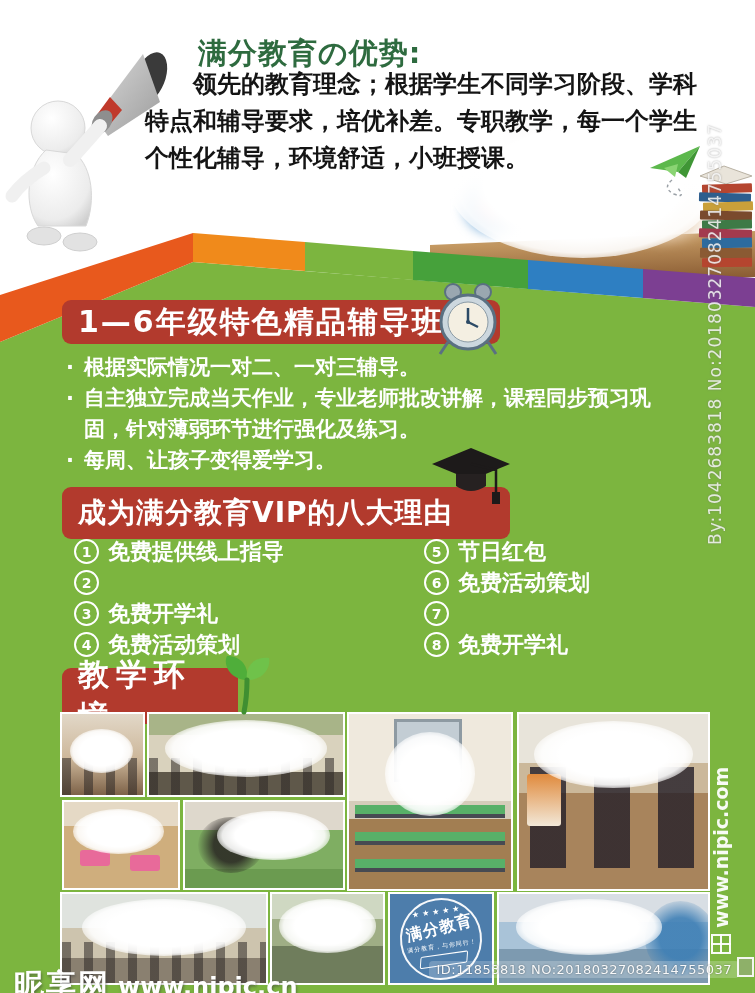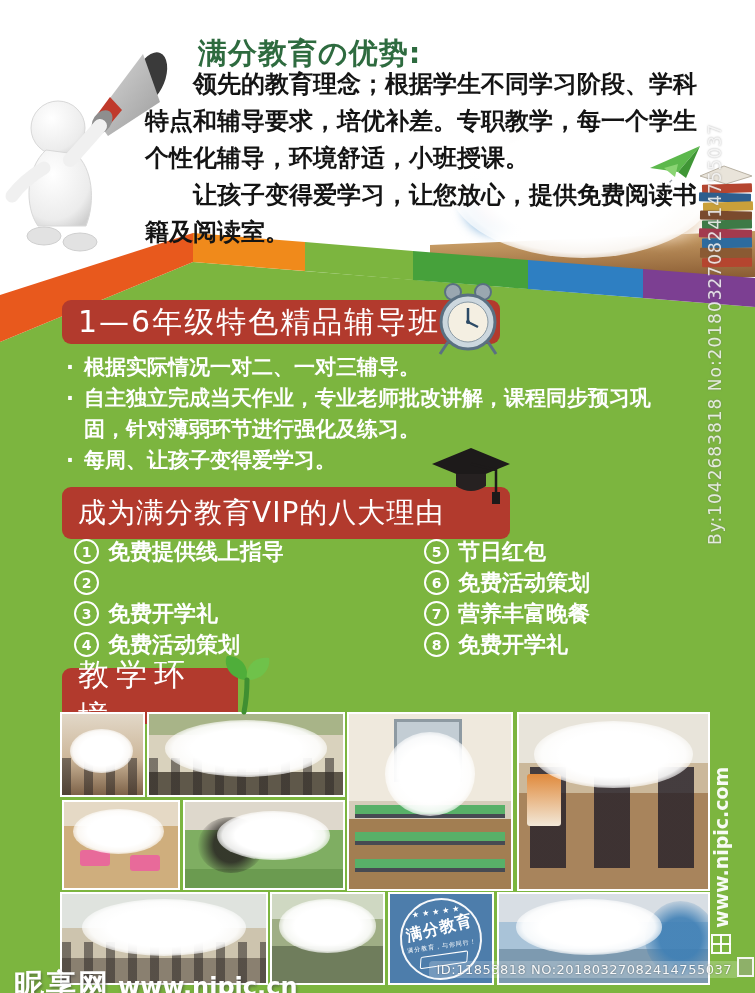--- a/index.html
+++ b/index.html
@@ -22,21 +22,21 @@
   .kid2blob{left:170px;top:70px;width:120px;height:56px;background:radial-gradient(circle,#e6cdb2 35%,rgba(230,205,178,0) 78%);filter:blur(6px);}
   .overexpose{left:18px;top:-8px;width:270px;height:150px;
         background:radial-gradient(ellipse,#fff 52%,rgba(255,255,255,.92) 66%,rgba(255,255,255,0) 86%);}
 
   .ribbon-svg{left:0;top:0;z-index:3;pointer-events:none;}
   .person-svg{left:0;top:18px;z-index:2;}
   .plane-svg{left:642px;top:142px;z-index:2;}
   .books-svg{left:696px;top:162px;z-index:2;}
 
   
-  .banner{background:#b23a2d;border-radius:9px;color:#fff;font-weight:400;display:flex;align-items:center;
+  .banner{background:#b23a2d;border-radius:9px;color:#fff;font-weight:700;display:flex;align-items:center;
           padding:0 16px;box-sizing:border-box;z-index:4;}
   .banner-grade{left:62px;top:300px;width:438px;height:44px;font-size:30px;letter-spacing:2px;}
   .banner-vip{left:62px;top:487px;width:448px;height:52px;font-size:28px;letter-spacing:1px;}
   .banner-env{left:62px;top:668px;width:176px;height:56px;font-size:31px;letter-spacing:7px;}
   .clock-svg{left:436px;top:280px;z-index:5;}
   .cap-svg{left:430px;top:446px;z-index:5;}
   .sprout-svg{left:221px;top:650px;z-index:5;}
 
   
   .bullets{left:62px;top:352px;width:608px;z-index:4;color:#fff;font-size:21px;line-height:31px;
@@ -163,21 +163,20 @@
     <path d="M46,132 C26,150 24,188 38,208 L86,208 C96,182 92,150 76,136 Z" fill="url(#g-body)" stroke="#d8d8d8"></path>
     <path d="M70,142 Q88,122 100,108" stroke="#f0f0f0" stroke-width="14" stroke-linecap="round" fill="none"></path>
     <path d="M44,150 Q24,162 12,178" stroke="#f0f0f0" stroke-width="13" stroke-linecap="round" fill="none"></path>
     <ellipse cx="44" cy="218" rx="17" ry="9" fill="#e2e2e2" stroke="#cfcfcf"></ellipse>
     <ellipse cx="80" cy="224" rx="17" ry="9" fill="#e2e2e2" stroke="#cfcfcf"></ellipse>
   </svg>
 
   <div class="abs hero-title">满分教育の优势:</div>
   <div class="abs hero-text">
     <p>领先的教育理念；根据学生不同学习阶段、学科特点和辅导要求，培优补差。专职教学，每一个学生个性化辅导，环境舒适，小班授课。</p>
-    <p>让孩子变得爱学习，让您放心，提供免费阅读书籍及阅读室。</p>
   </div>
 
   <svg class="abs ribbon-svg" width="755" height="993" viewBox="0 0 755 993">
     <polygon points="0,342 193,262 755,307 755,993 0,993" fill="#7cb53f"></polygon>
     <polygon points="0,295 193,233 193,262 0,342" fill="#e8591d"></polygon>
     <polygon points="193,233 305,242 305,271 193,262" fill="#f08a1b"></polygon>
     <polygon points="305,242 413,251 413,280 305,271" fill="#7cb53f"></polygon>
     <polygon points="413,251 528,260 528,289 413,280" fill="#46a13b"></polygon>
     <polygon points="528,260 643,269 643,298 528,289" fill="#2e7fc2"></polygon>
     <polygon points="643,269 755,278 755,307 643,298" fill="#7c3f92"></polygon>
@@ -235,21 +234,20 @@
     <div class="reason">
         <span class="circle-num">5</span>
         <span>节日红包</span>
       </div>
     <div class="reason">
         <span class="circle-num">6</span>
         <span>免费活动策划</span>
       </div>
     <div class="reason">
         <span class="circle-num">7</span>
-        <span>营养丰富晚餐</span>
       </div>
     <div class="reason">
         <span class="circle-num">8</span>
         <span>免费开学礼</span>
       </div>
   </div>
 
   <div class="abs banner banner-env">
     <span>教学环境</span>
   </div>

